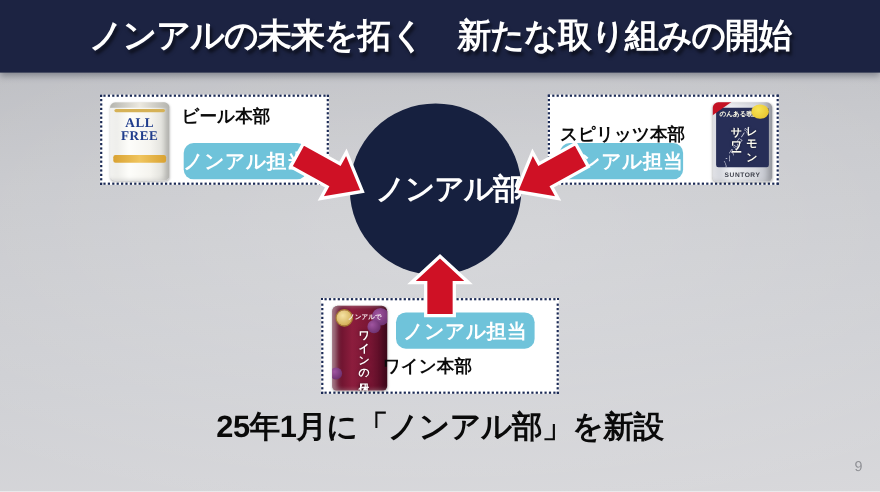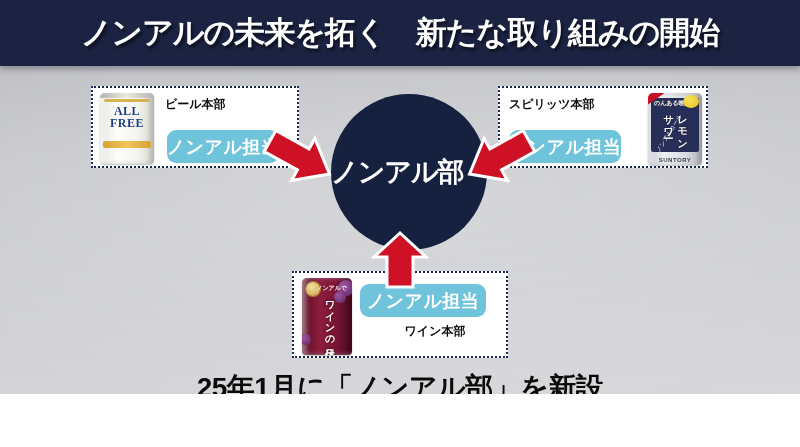--- a/index.html
+++ b/index.html
@@ -1,20 +1,20 @@
 <!DOCTYPE html>
 <html><head>
 <meta charset="utf-8">
 <style>
   * { margin:0; padding:0; box-sizing:border-box; }
   html,body { width:800px; height:447px; }
   body { font-family:"Liberation Sans","DejaVu Sans",sans-serif; }
 
   .slide {
-    position:relative; width:800px; height:394px; overflow:hidden;
+    position:relative; width:800px; height:447px; overflow:hidden;
     background:
       radial-gradient(130% 95% at 50% 48%, rgba(255,255,255,0.22), rgba(0,0,0,0) 62%),
       linear-gradient(176deg,#b7b8bd 0%,#c6c7cb 34%,#cfd0d4 72%,#d8d8db 100%);
   }
 
   
   .title-banner {
     position:absolute; left:0; top:0; width:800px; height:66px;
     background:#1c2342;
     display:flex; align-items:center; justify-content:center;
@@ -30,38 +30,38 @@
   
   .card {
     position:absolute; background:#ffffff;
     border:2px dotted #1b2a55; z-index:2;
   }
   .card-beer    { left:91px;  top:86px;  width:208px; height:82px; }
   .card-spirits { left:498px; top:86px;  width:210px; height:82px; }
   .card-wine    { left:292px; top:271px; width:216px; height:87px; }
 
   .division-title {
-    position:absolute; color:#0b0b0b; font-weight:900; font-size:12px;
+    position:absolute; color:#0b0b0b; font-weight:900; font-size:16px;
     letter-spacing:0; white-space:nowrap;
   }
   .tag {
     position:absolute; background:#6fc3da; border-radius:9px;
     color:#ffffff; font-weight:900; font-size:18px; letter-spacing:0.5px;
     display:flex; align-items:center; justify-content:center; white-space:nowrap;
   }
 
   
   .card-beer .division-title { left:72px; top:8px; }
   .card-beer .tag  { left:74px; top:42px; width:112px; height:33px; }
   
-  .card-spirits .division-title { left:9px; top:8px; }
+  .card-spirits .division-title { left:9px; top:24px; }
   .card-spirits .tag { left:9px; top:42px; width:112px; height:33px; }
   
   .card-wine .tag { left:66px; top:11px; width:126px; height:33px; }
-  .card-wine .division-title { left:78px; top:50px; width:126px; text-align:center; }
+  .card-wine .division-title { left:54px; top:50px; width:126px; text-align:left; }
 
   
   .can { position:absolute; border-radius:5px 5px 4px 4px; overflow:hidden;
          box-shadow:inset -4px 0 5px rgba(0,0,0,.18), inset 4px 0 5px rgba(255,255,255,.45),
                     0 1px 2px rgba(0,0,0,.25); }
 
   .can-allfree { left:7px; top:5px; width:54px; height:71px;
     background:linear-gradient(90deg,#e6e6e2,#fdfdfa 32%,#f5f4ef 68%,#d8d8d3); }
   .can-allfree .rim { position:absolute; top:0; left:0; right:0; height:5px;
     background:linear-gradient(90deg,#b4b4ae,#ece9e0 50%,#b4b4ae); }
@@ -104,23 +104,23 @@
     box-shadow:0 0 0 1px #a8842f; }
   .wine-header { position:absolute; top:6px; right:5px; color:#f4e9ee; font-size:6px;
     font-weight:bold; white-space:nowrap; }
   .wine-name { position:absolute; top:15px; left:55%; transform:translateX(-50%);
     writing-mode:vertical-rl; text-orientation:upright;
     color:#ffffff; font-weight:900; font-size:10px; letter-spacing:0.5px;
     text-shadow:0 0 3px rgba(0,0,0,.55); }
 
   
   .center-circle {
-    position:absolute; left:331px; top:94px; width:156px; height:156px;
+    position:absolute; left:318px; top:94px; width:156px; height:156px;
     border-radius:50%; background:#16203f;
-    display:flex; align-items:center; justify-content:flex-start; z-index:3;
+    display:flex; align-items:center; justify-content:flex-end; z-index:3;
   }
   .center-circle .center-label {
     color:#ffffff; font-weight:900; font-size:27px; letter-spacing:-1px; white-space:nowrap;
   }
 
   
   .arrows-overlay { position:absolute; left:0; top:0; width:800px; height:447px;
     z-index:5; pointer-events:none; }
 
   

